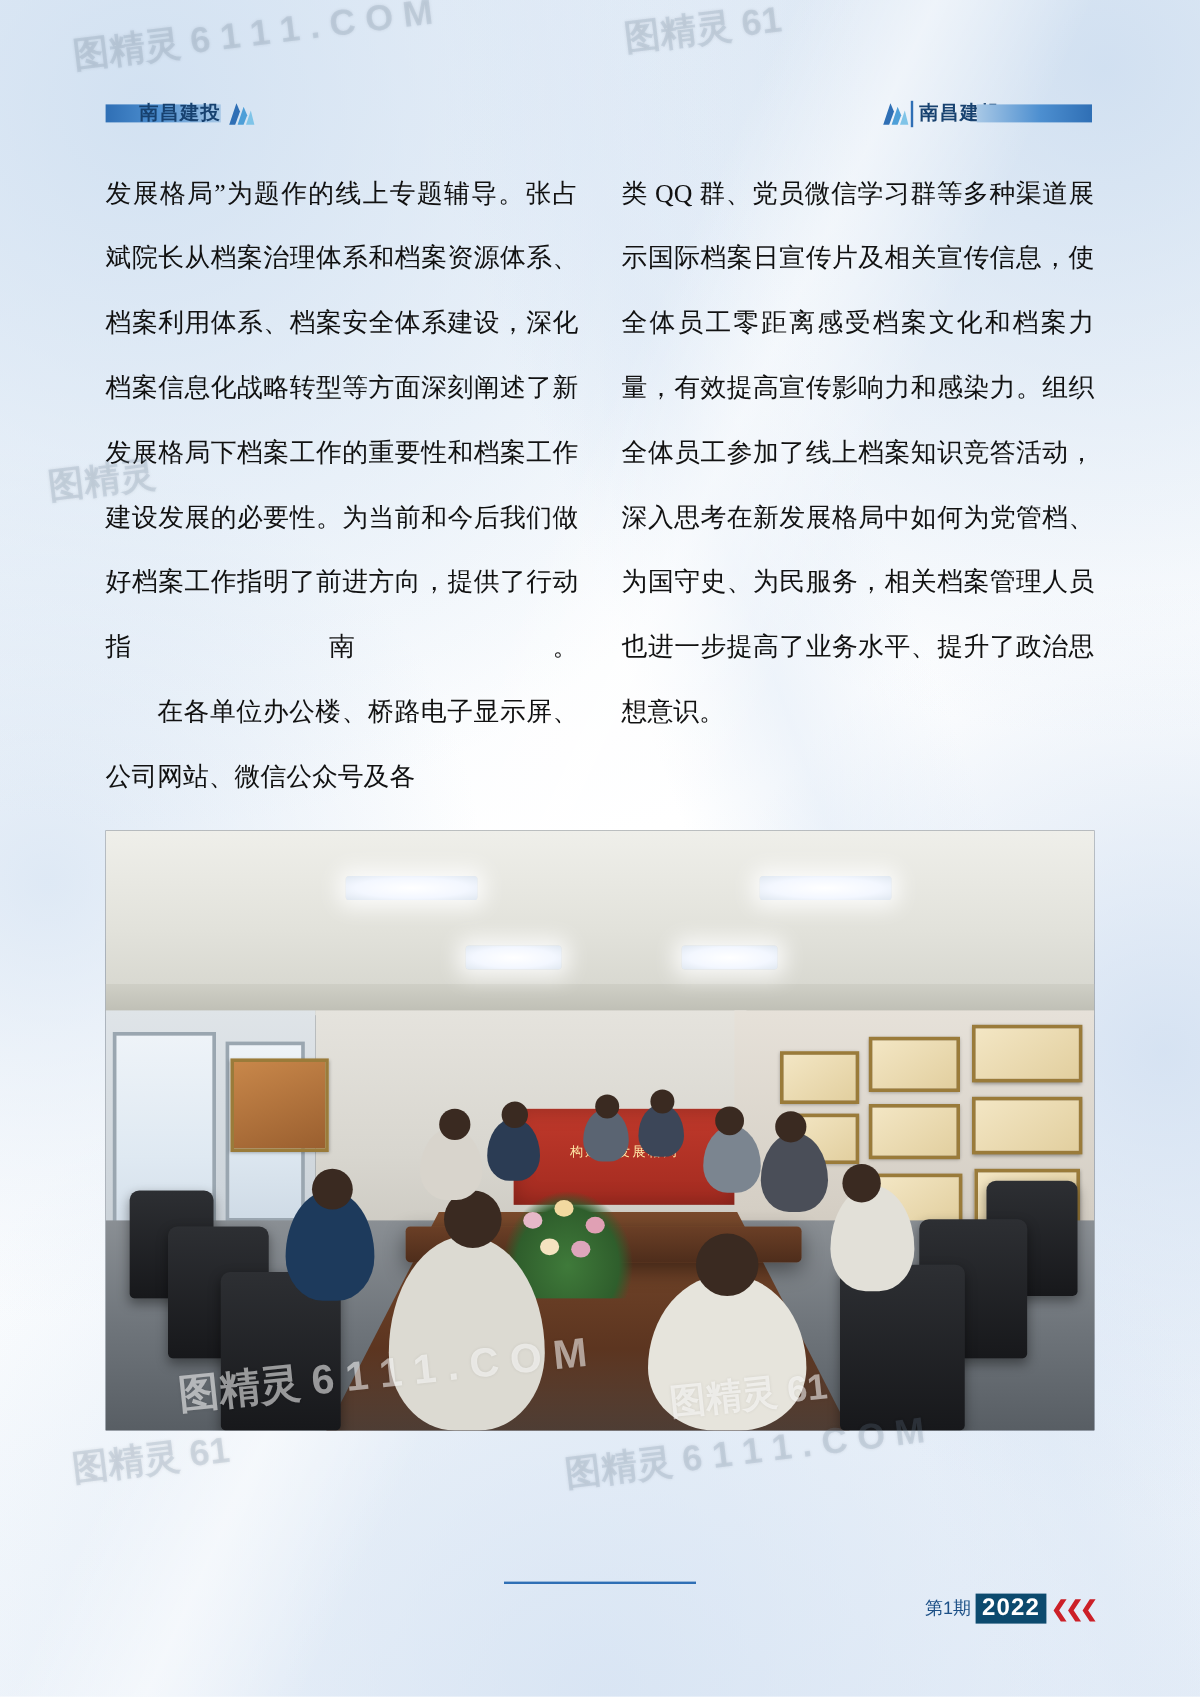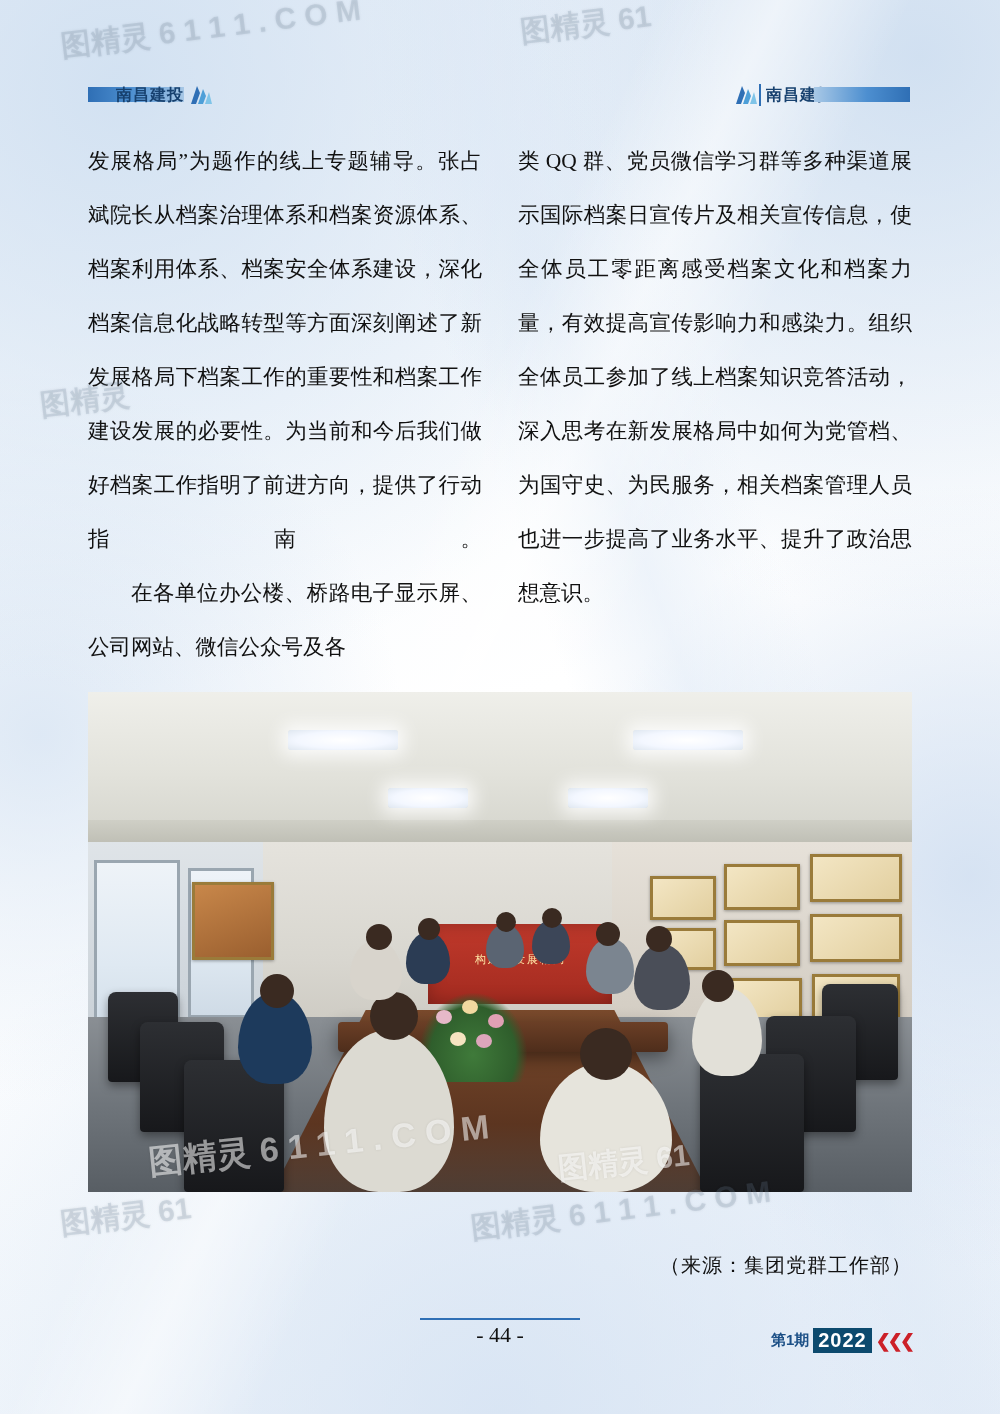--- a/index.html
+++ b/index.html
@@ -268,21 +268,21 @@
     color: #111;
     font-family:"Liberation Serif", serif;
   }
   .issue {
     position:absolute;
     right: 88px; top: 1328px;
     display:flex; align-items:center; gap:4px;
   }
   .issue-label {
     font-family:"Liberation Sans", sans-serif;
-    font-size: 15px; font-weight:bold; color:#1b4f86;
+    font-size: 15px; font-weight:normal; color:#1b4f86;
   }
   .issue-year {
     font-family:"Liberation Sans", sans-serif;
     font-size: 20px; font-weight:bold; color:#ffffff;
     background:#0c4a6e; padding:1px 5px; letter-spacing:1px;
   }
   .chev { color:#cc2028; font-size:18px; font-weight:bold; letter-spacing:-3px; }
 </style>
 </head>
 <body>
@@ -418,23 +418,21 @@
       <div class="wm" style="left:470px; top:450px; font-size:30px; transform:rotate(-6deg);">图精灵 61</div>
     </div>
   </div>
 
   <div class="wm wm-dark" style="left:60px;  top:8px;   font-size:30px; transform:rotate(-7deg);">图精灵 6 1 1 1 . C O M</div>
   <div class="wm wm-dark" style="left:520px; top:4px;   font-size:30px; transform:rotate(-7deg);">图精灵 61</div>
   <div class="wm wm-dark" style="left:40px;  top:380px; font-size:30px; transform:rotate(-7deg);">图精灵</div>
   <div class="wm wm-dark" style="left:470px; top:1190px; font-size:30px; transform:rotate(-7deg);">图精灵 6 1 1 1 . C O M</div>
   <div class="wm wm-dark" style="left:60px;  top:1196px; font-size:30px; transform:rotate(-7deg);">图精灵 61</div>
 
-  <div class="source">（来源：集团党群工作部）</div>
 
   <div class="footer-rule"></div>
-  <div class="page-num">- 44 -</div>
   <div class="issue">
     <span class="issue-label">第1期</span>
     <span class="issue-year">2022</span>
     <span class="chev">❮❮❮</span>
   </div>
 
 </div>
 
 </body></html>

